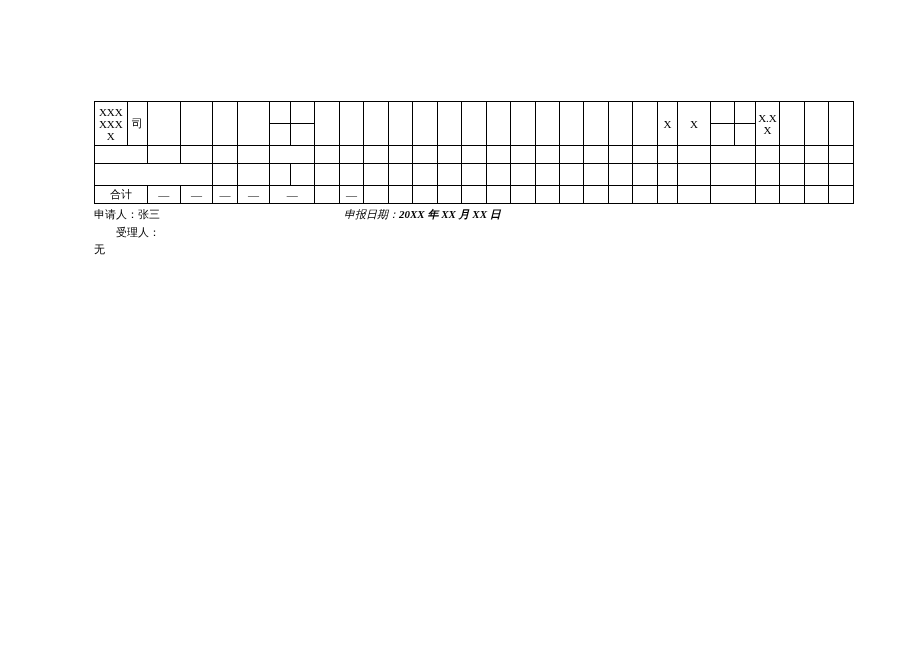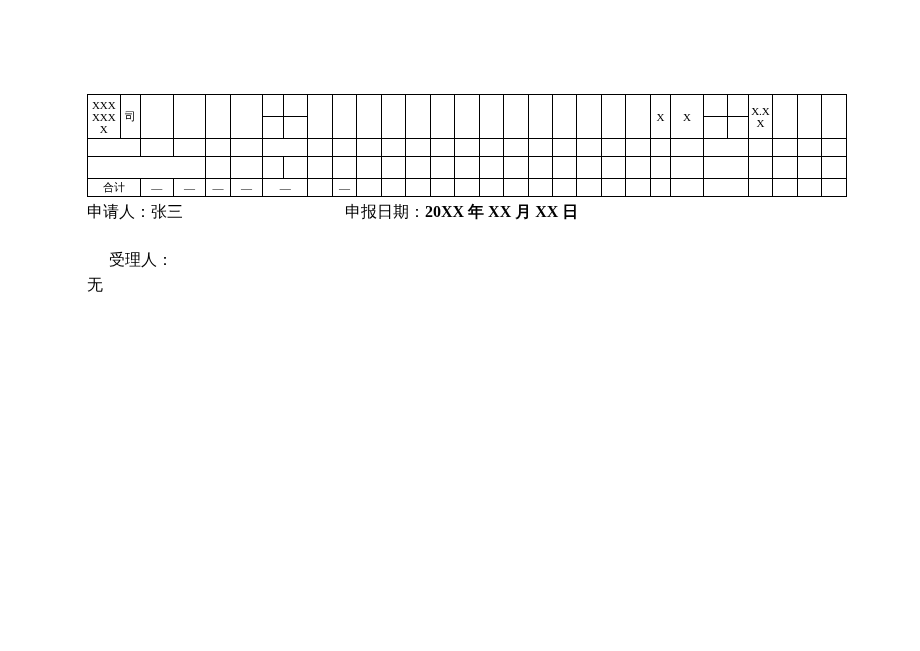--- a/index.html
+++ b/index.html
@@ -8,21 +8,21 @@
       padding: 0;
     }
     body {
       font-family: "SimSun", "宋体", serif;
       font-size: 11px;
       background: #fff;
       padding: 0;
       width: 920px;
     }
     .page {
-      padding: 9px;
+      padding: 16px;
     }
     table {
       border-collapse: collapse;
       width: 760px;
       margin-left: 78px;
       margin-top: 85px;
       table-layout: fixed;
     }
     td {
       border: 1px solid #000;
@@ -35,33 +35,34 @@
     }
     .row-tall td {
       height: 22px;
     }
     .narrow { width: 20px; }
     .med { width: 24px; }
     .wide { width: 32px; }
     .footer-area {
       margin-left: 78px;
       margin-top: 2px;
-      font-size: 16px;
+      font-size: 11px;
       line-height: 1.6;
     }
     .footer-row {
       display: flex;
     }
     .footer-left {
       width: 250px;
     }
     .footer-right {
-      margin-left: 8px;
-    }
-    .indent1 { margin-left: 22px; margin-top: 22px; }
+      margin-left: 0;
+      font-style: italic;
+    }
+    .indent1 { margin-left: 22px; }
     .bold { font-weight: bold; }
   </style>
 </head>
 <body>
 
 <div class="page">
 
   <table>
     <tbody>
         <tr class="row-tall">

